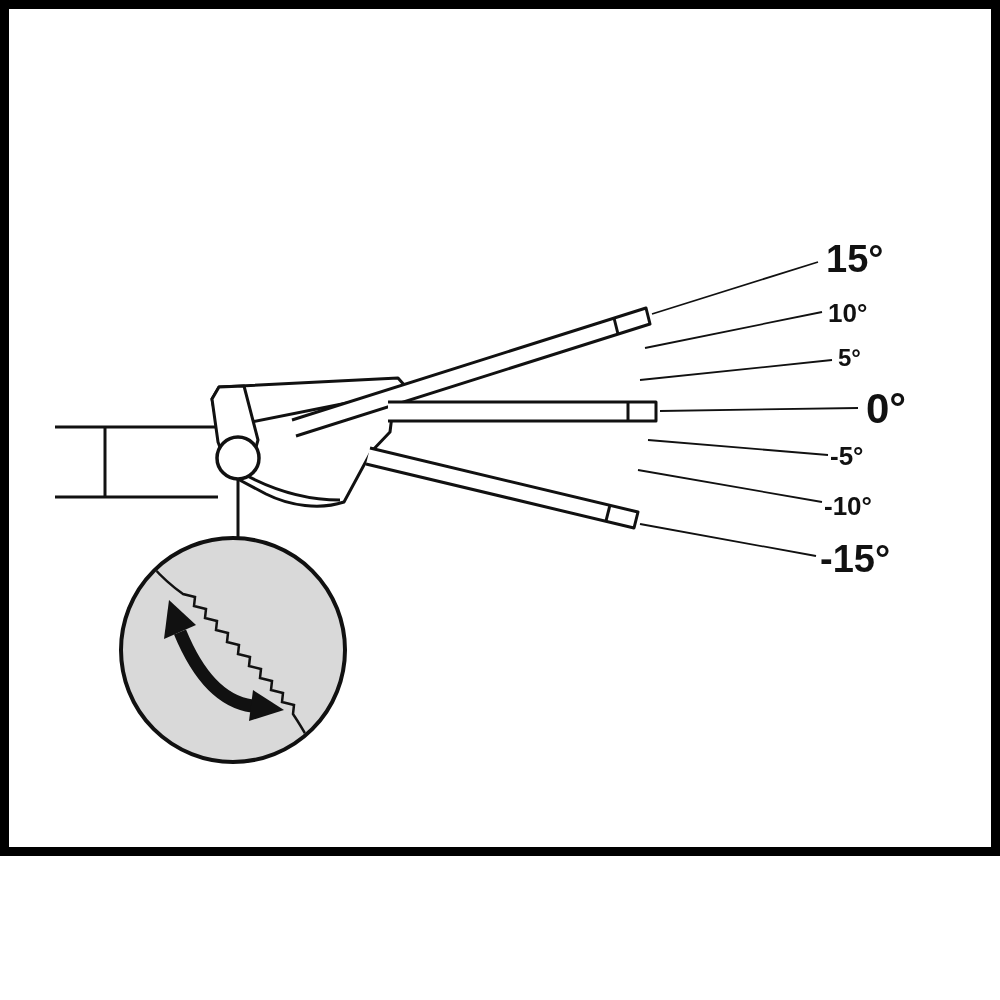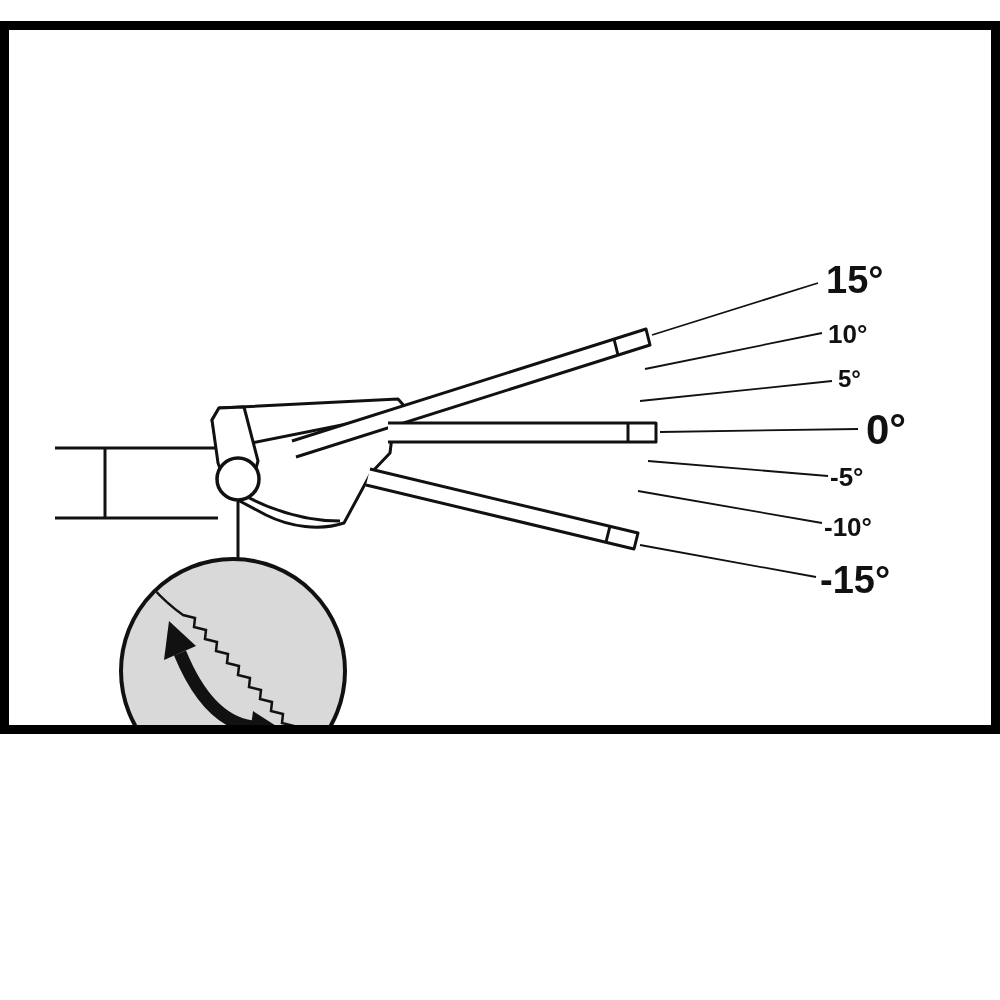--- a/index.html
+++ b/index.html
@@ -4,26 +4,25 @@
 <style>
   html, body {
     margin: 0;
     padding: 0;
     background: #ffffff;
     font-family: "Liberation Sans", sans-serif;
   }
   .frame {
     position: relative;
     width: 1000px;
-    height: 713px;
+    height: 856px;
     box-sizing: border-box;
     border: 9px solid #000000;
     background: #ffffff;
     overflow: hidden;
-    margin-top: 21px;
   }
   svg { display: block; }
   .angle-label {
     font-family: "Liberation Sans", sans-serif;
     font-weight: bold;
     fill: #111111;
   }
   .lbl-large { font-size: 38px; }
   .lbl-xlarge { font-size: 42px; }
   .lbl-small { font-size: 26px; }

